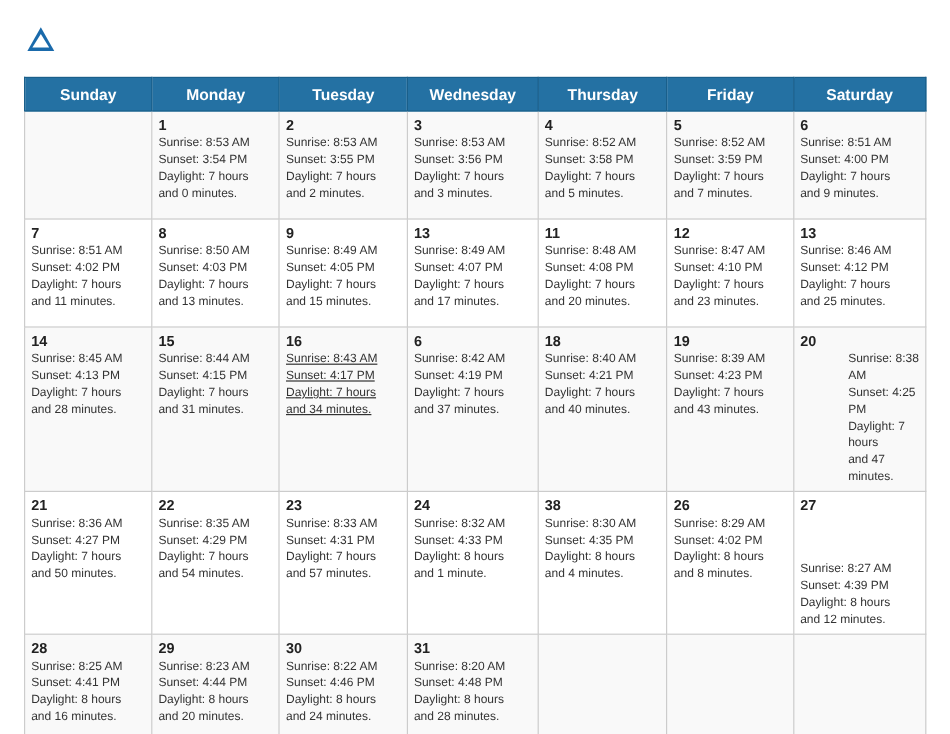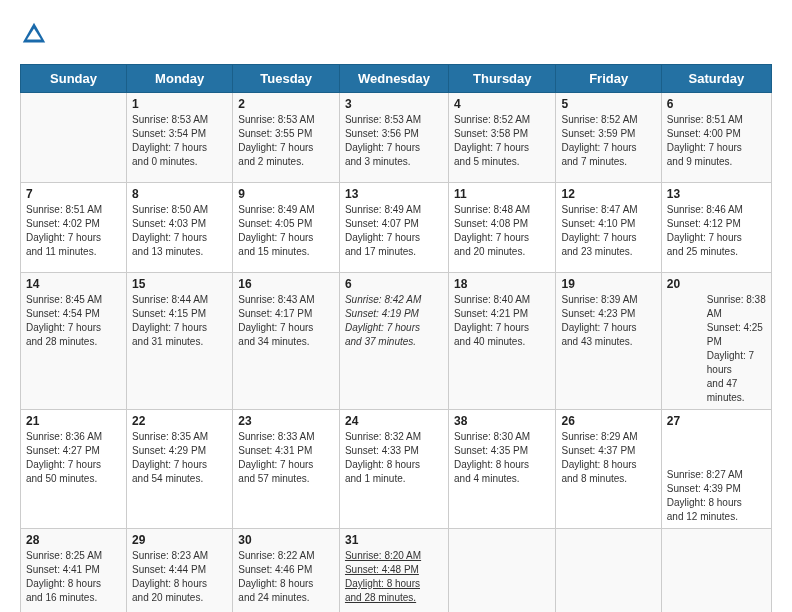--- a/index.html
+++ b/index.html
@@ -224,41 +224,41 @@
           <div class="day-info" style="white-space: pre-line;">Sunrise: 8:46 AM
 Sunset: 4:12 PM
 Daylight: 7 hours
 and 25 minutes.</div>
         </td>
       </tr>
       <tr>
         <td>
           <span class="day-number">14</span>
           <div class="day-info" style="white-space: pre-line;">Sunrise: 8:45 AM
-Sunset: 4:54 PM
+Sunset: 4:13 PM
 Daylight: 7 hours
 and 28 minutes.</div>
         </td>
         <td>
           <span class="day-number">15</span>
           <div class="day-info" style="white-space: pre-line;">Sunrise: 8:44 AM
 Sunset: 4:15 PM
 Daylight: 7 hours
 and 31 minutes.</div>
         </td>
         <td>
           <span class="day-number">16</span>
-          <div class="day-info" style="white-space: pre-line;">Sunrise: 8:43 AM
+          <div class="day-info" style="white-space: pre-line; text-decoration: underline;">Sunrise: 8:43 AM
 Sunset: 4:17 PM
 Daylight: 7 hours
 and 34 minutes.</div>
         </td>
         <td>
           <span class="day-number">6</span>
-          <div class="day-info" style="white-space: pre-line; font-style: italic;">Sunrise: 8:42 AM
+          <div class="day-info" style="white-space: pre-line;">Sunrise: 8:42 AM
 Sunset: 4:19 PM
 Daylight: 7 hours
 and 37 minutes.</div>
         </td>
         <td>
           <span class="day-number">18</span>
           <div class="day-info" style="white-space: pre-line;">Sunrise: 8:40 AM
 Sunset: 4:21 PM
 Daylight: 7 hours
 and 40 minutes.</div>
@@ -310,21 +310,21 @@
         <td>
           <span class="day-number">38</span>
           <div class="day-info" style="white-space: pre-line;">Sunrise: 8:30 AM
 Sunset: 4:35 PM
 Daylight: 8 hours
 and 4 minutes.</div>
         </td>
         <td>
           <span class="day-number">26</span>
           <div class="day-info" style="white-space: pre-line;">Sunrise: 8:29 AM
-Sunset: 4:37 PM
+Sunset: 4:02 PM
 Daylight: 8 hours
 and 8 minutes.</div>
         </td>
         <td>
           <span class="day-number">27</span>
           <div class="day-info" style="white-space: pre-line; margin-top: 40px;">Sunrise: 8:27 AM
 Sunset: 4:39 PM
 Daylight: 8 hours
 and 12 minutes.</div>
         </td>
@@ -346,21 +346,21 @@
         </td>
         <td>
           <span class="day-number">30</span>
           <div class="day-info" style="white-space: pre-line;">Sunrise: 8:22 AM
 Sunset: 4:46 PM
 Daylight: 8 hours
 and 24 minutes.</div>
         </td>
         <td>
           <span class="day-number">31</span>
-          <div class="day-info" style="white-space: pre-line; text-decoration: underline;">Sunrise: 8:20 AM
+          <div class="day-info" style="white-space: pre-line;">Sunrise: 8:20 AM
 Sunset: 4:48 PM
 Daylight: 8 hours
 and 28 minutes.</div>
         </td>
         <td class="empty-cell"></td>
         <td class="empty-cell"></td>
         <td class="empty-cell"></td>
       </tr>
     </tbody>
 </table>

